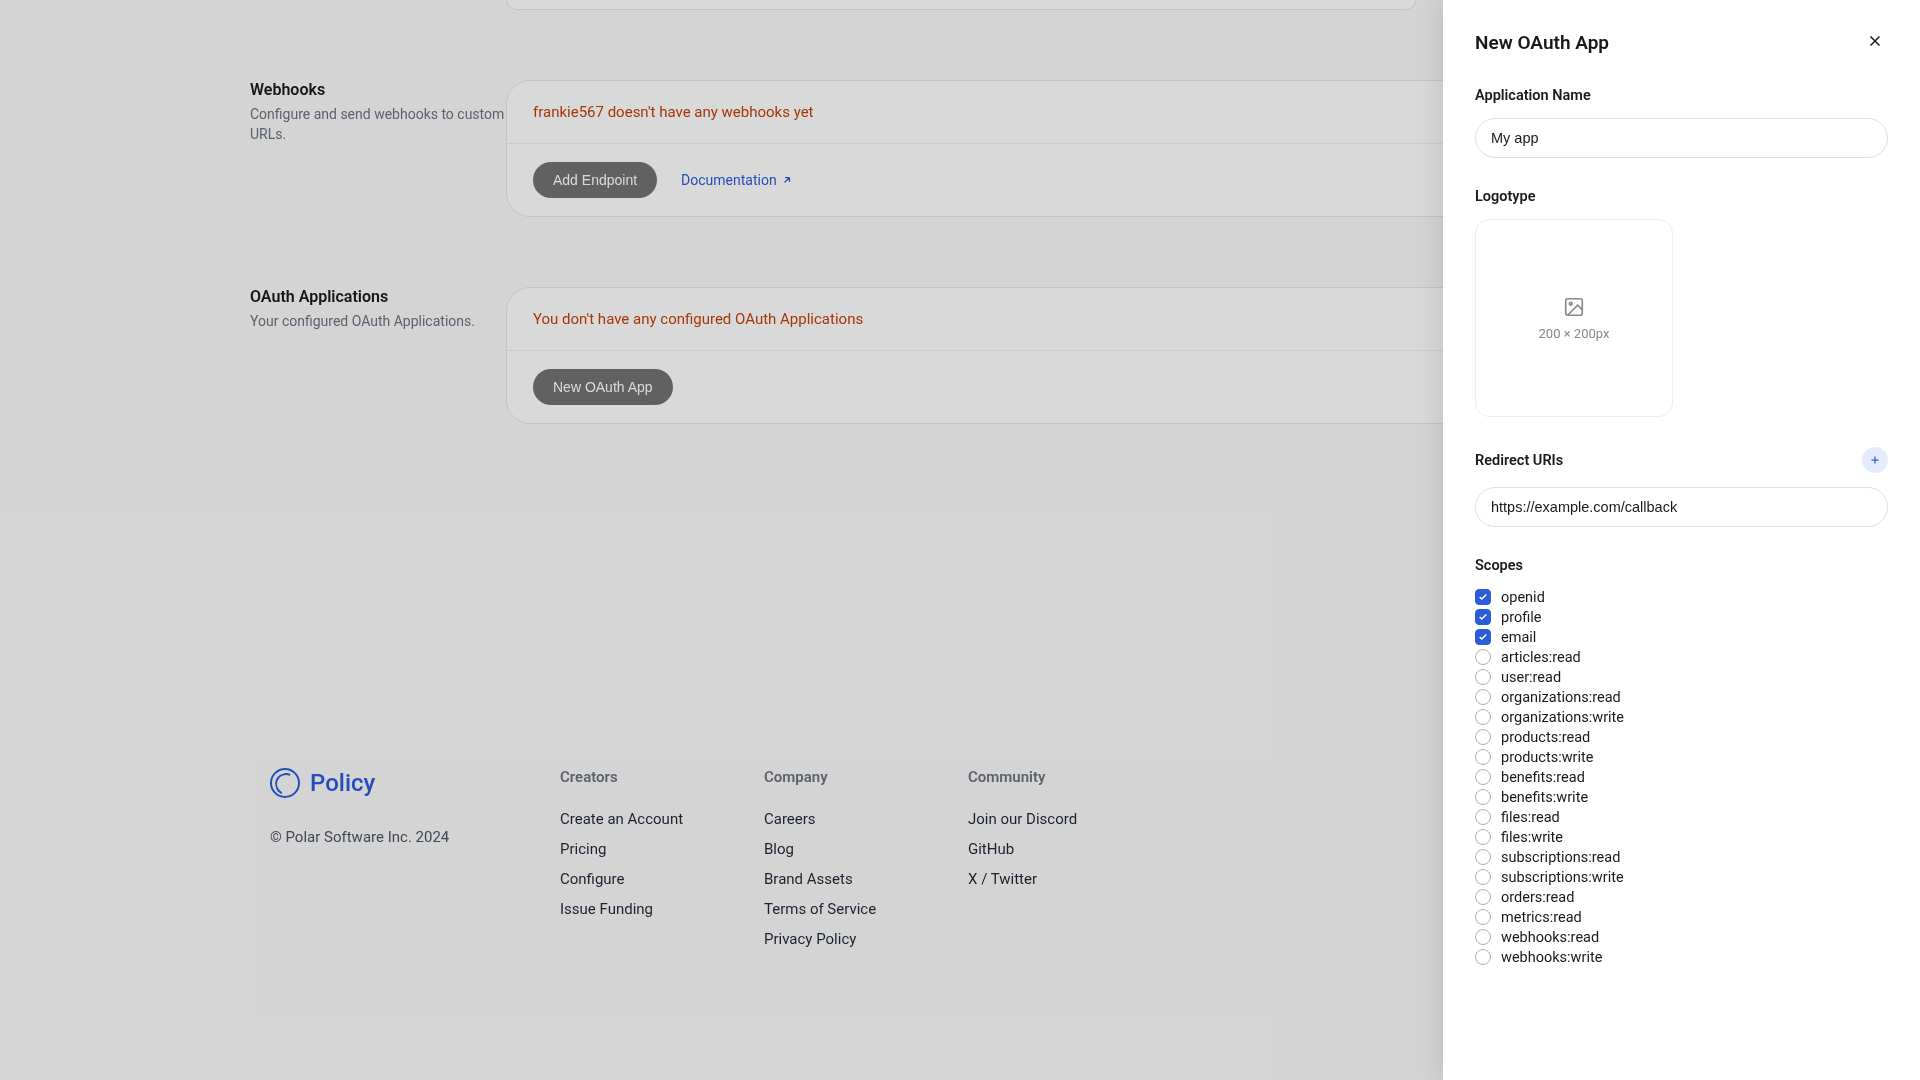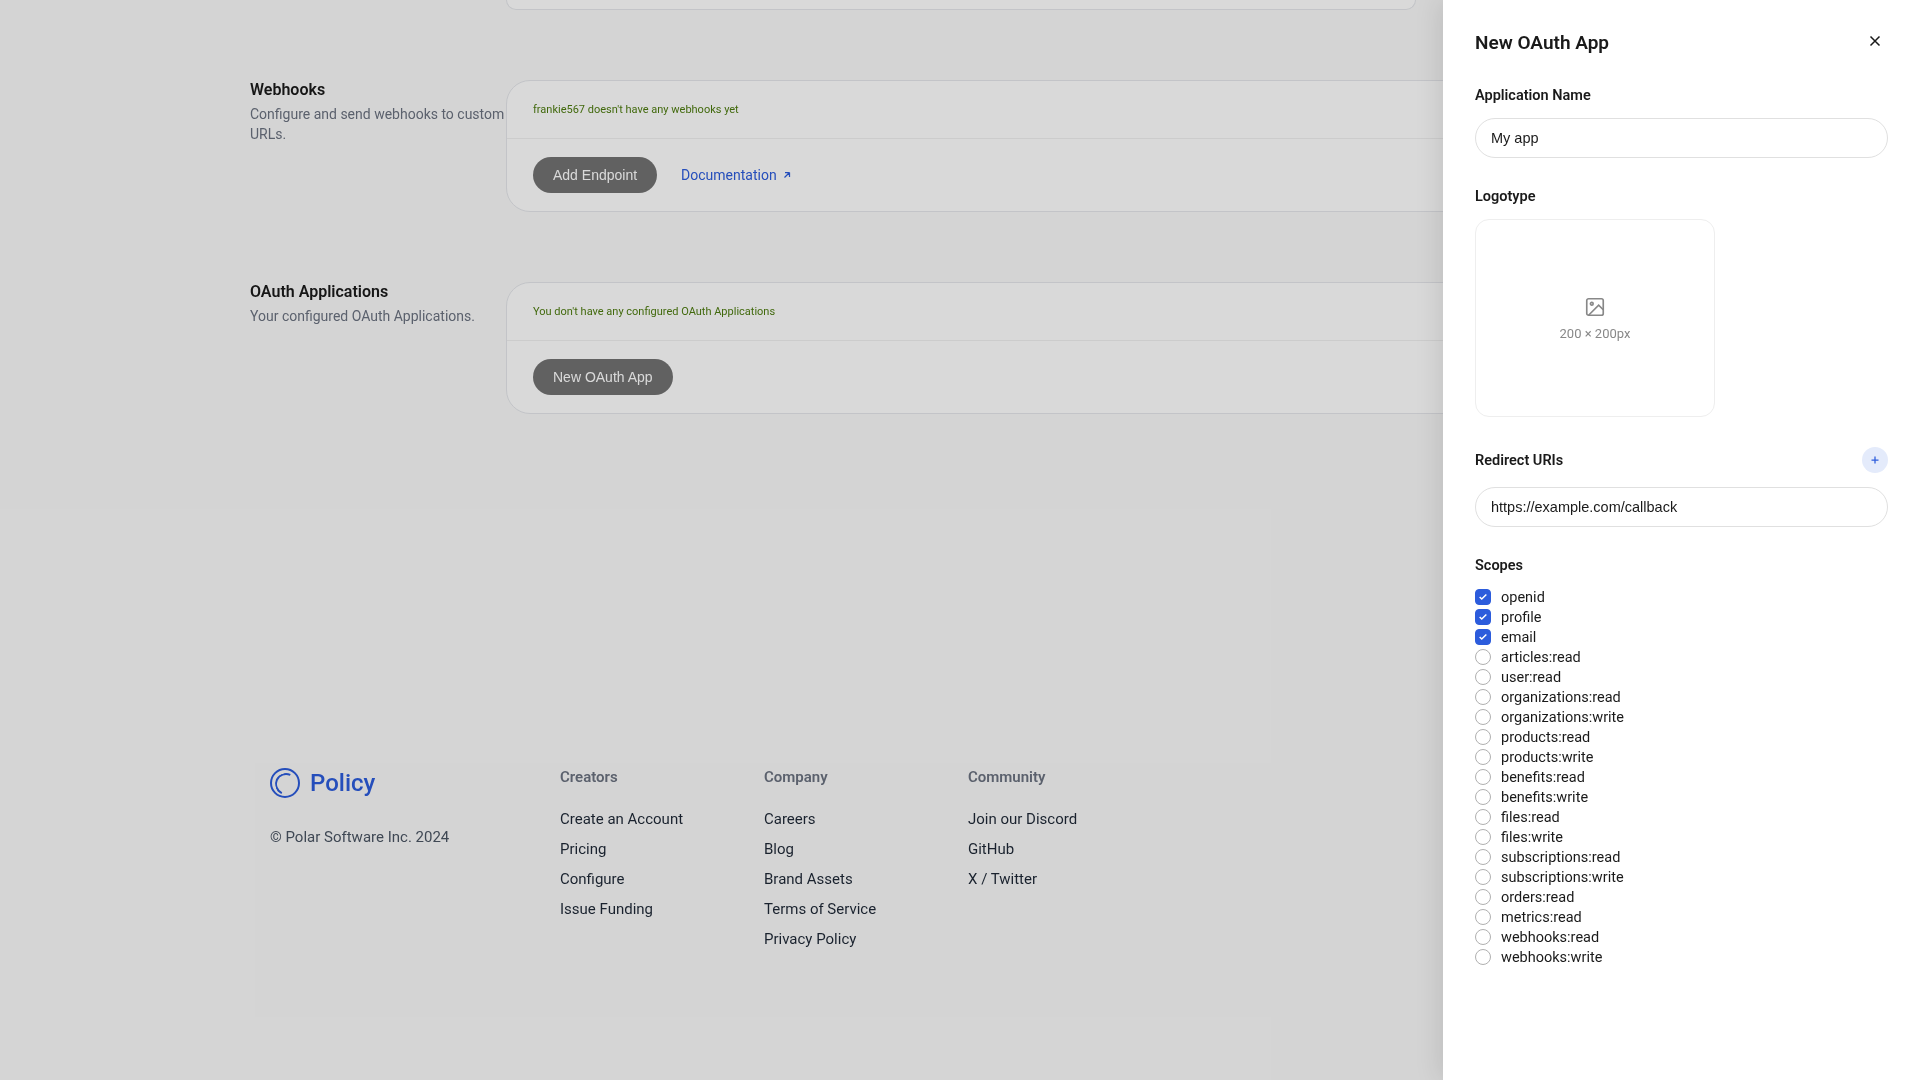--- a/index.html
+++ b/index.html
@@ -10,21 +10,21 @@
     
     .content-area { position: absolute; top: 0; left: 0; right: 0; bottom: 0; padding: 0; }
     
     .section { display: flex; padding: 0 250px; margin-bottom: 70px; }
     .section-left { width: 256px; flex-shrink: 0; }
     .section-title { font-size: 16px; font-weight: 600; color: #1a1a1a; margin-bottom: 6px; }
     .section-desc { font-size: 14px; color: #6b7280; line-height: 1.4; }
     .section-right { flex: 1; }
     
     .card { background: #fff; border: 1px solid #e5e7eb; border-radius: 24px; overflow: hidden; }
-    .card-row { padding: 22px 26px; font-size: 11px; color: #4d7c0f; border-bottom: 1px solid #f0f0f0; }
+    .card-row { padding: 22px 26px; font-size: 15px; color: #c2410c; border-bottom: 1px solid #f0f0f0; }
     .card-actions { padding: 18px 26px; display: flex; align-items: center; gap: 24px; }
     
     .btn-primary { background: #737373; color: #fff; border: none; border-radius: 20px; padding: 10px 20px; font-size: 14px; font-weight: 500; cursor: pointer; }
     .link-doc { color: #2c5cdc; font-size: 14px; text-decoration: none; display: inline-flex; align-items: center; gap: 4px; }
     .link-doc svg { width: 12px; height: 12px; }
     
     .top-card-stub { margin: 0 250px 70px 506px; width: 910px; height: 10px; background: #fff; border: 1px solid #e5e7eb; border-radius: 0 0 24px 24px; border-top: none; }
     
     .footer { position: absolute; bottom: 0; left: 0; right: 0; padding: 0 270px 120px; display: flex; }
     .footer-brand { width: 290px; }
@@ -45,21 +45,21 @@
     .close-btn svg { width: 18px; height: 18px; }
     .drawer-body { padding: 10px 32px 32px; }
     
     .field { margin-bottom: 30px; }
     .field-label { font-size: 14.5px; font-weight: 600; margin-bottom: 14px; display: block; }
     .field-label-row { display: flex; justify-content: space-between; align-items: center; margin-bottom: 14px; }
     .field-label-row .field-label { margin-bottom: 0; }
     .text-input { width: 100%; padding: 11px 15px; border: 1px solid #e0e0e0; border-radius: 20px; font-size: 14.5px; color: #1a1a1a; outline: none; }
     .text-input::placeholder { color: #9ca3af; }
     
-    .logotype-box { width: 240px; height: 198px; border: 1px solid #eee; border-radius: 14px; display: flex; flex-direction: column; align-items: center; justify-content: center; cursor: pointer; }
+    .logotype-box { width: 198px; height: 198px; border: 1px solid #eee; border-radius: 14px; display: flex; flex-direction: column; align-items: center; justify-content: center; cursor: pointer; }
     .logotype-box svg { width: 22px; height: 22px; color: #888; margin-bottom: 8px; }
     .logotype-size { font-size: 13px; color: #888; }
     
     .add-btn { width: 26px; height: 26px; border-radius: 50%; background: #e4ebfb; border: none; cursor: pointer; display: flex; align-items: center; justify-content: center; color: #2c5cdc; font-size: 16px; line-height: 1; }
     
     .scope-list { display: flex; flex-direction: column; gap: 2px; }
     .scope-item { display: flex; align-items: center; gap: 10px; padding: 0.5px 0; }
     .checkbox { width: 16px; height: 16px; border: 1.5px solid #b0b0b0; border-radius: 50%; flex-shrink: 0; display: flex; align-items: center; justify-content: center; cursor: pointer; }
     .checkbox.checked { background: #2c5cdc; border-color: #2c5cdc; border-radius: 4px; }
     .checkbox.checked svg { width: 10px; height: 10px; color: #fff; }

